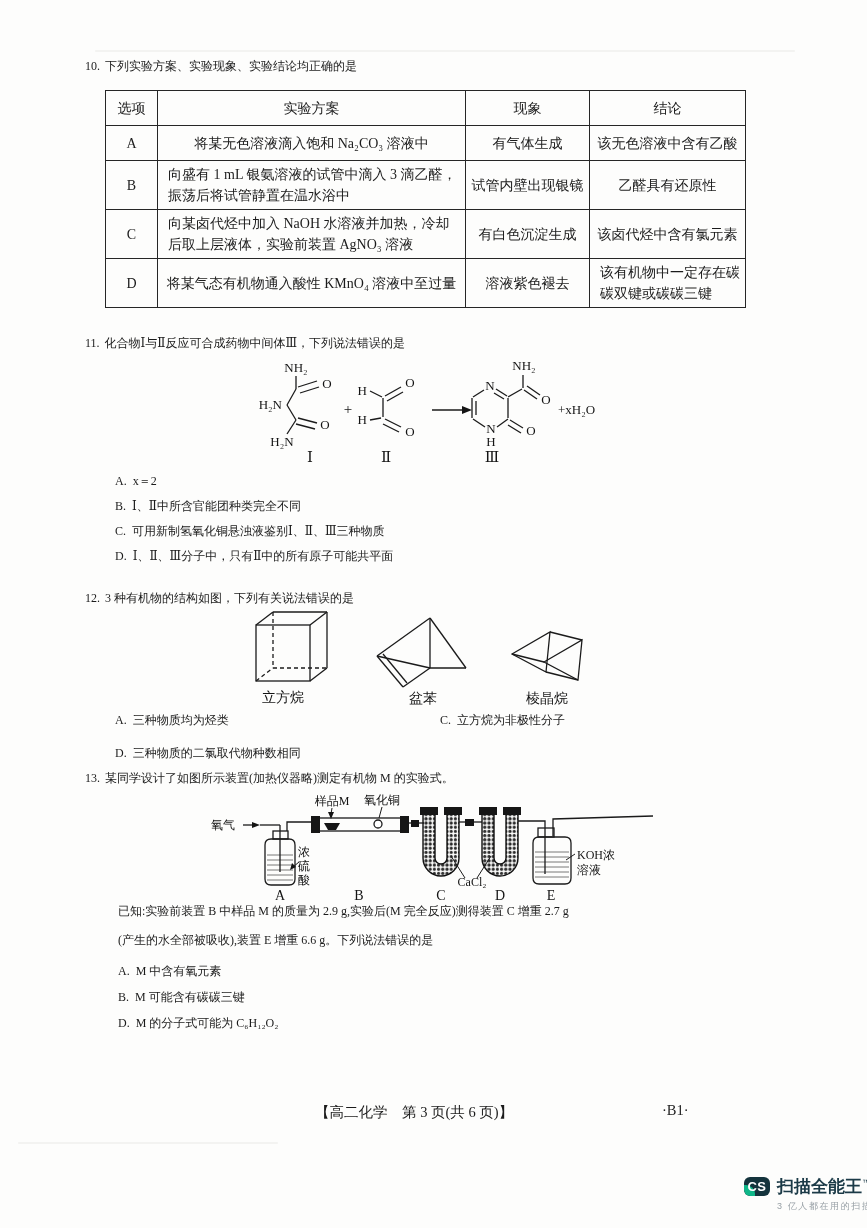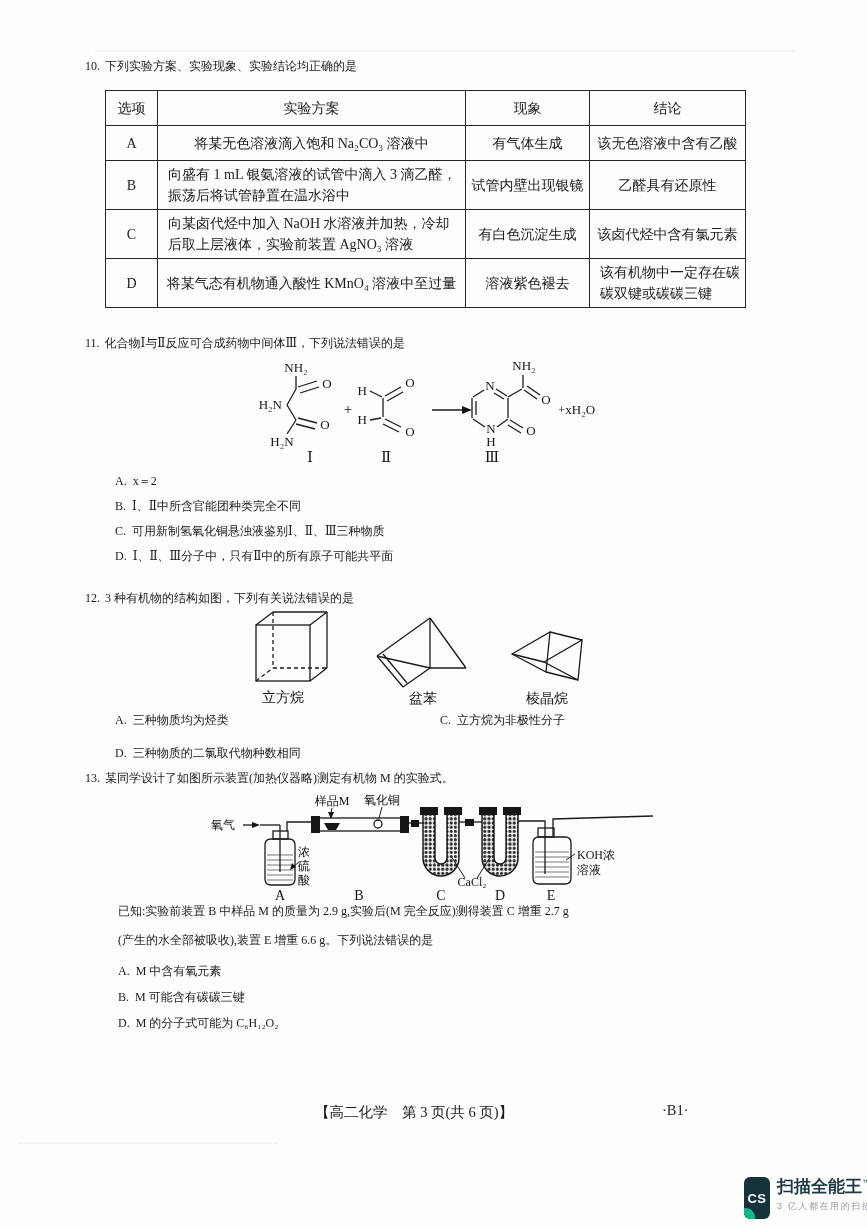--- a/index.html
+++ b/index.html
@@ -31,21 +31,21 @@
   .roman{font-size:15px;}
   .letter{font-size:14px;}
   .dash{stroke-dasharray:4 3;}
   .liq{stroke:#555;stroke-width:0.8;}
   .filldark{fill:#161616;stroke:none;}
   
   .footer{position:absolute;font-size:14.5px;white-space:nowrap;}
   
   #scanner{position:absolute;left:744px;top:1177px;display:flex;align-items:flex-start;gap:7px;
            font-family:"Liberation Sans","DejaVu Sans",sans-serif;}
-  .cs-badge{position:relative;width:26px;height:42px;border-radius:6px;background:#14333c;
+  .cs-badge{position:relative;width:26px;height:19px;border-radius:6px;background:#14333c;
             display:flex;align-items:center;justify-content:center;overflow:hidden;flex:0 0 auto;}
   .cs-badge span{position:relative;z-index:1;color:#fff;font-weight:700;font-size:13px;letter-spacing:0.5px;}
   .cs-badge .corner{position:absolute;left:0;bottom:0;width:11px;height:11px;background:#10b789;
             border-bottom-left-radius:6px;border-top-right-radius:9px;z-index:0;}
   .cs-brand{font-size:17px;font-weight:700;color:#1b3a47;line-height:1.2;white-space:nowrap;}
   .cs-brand sup{font-size:8px;font-weight:400;}
   .cs-tagline{font-size:9px;color:#98a0a6;letter-spacing:1.6px;margin-top:3px;white-space:nowrap;}
   .smudge{position:absolute;background:#e9e9e6;opacity:.5;border-radius:2px;}
 </style>
 </head>

